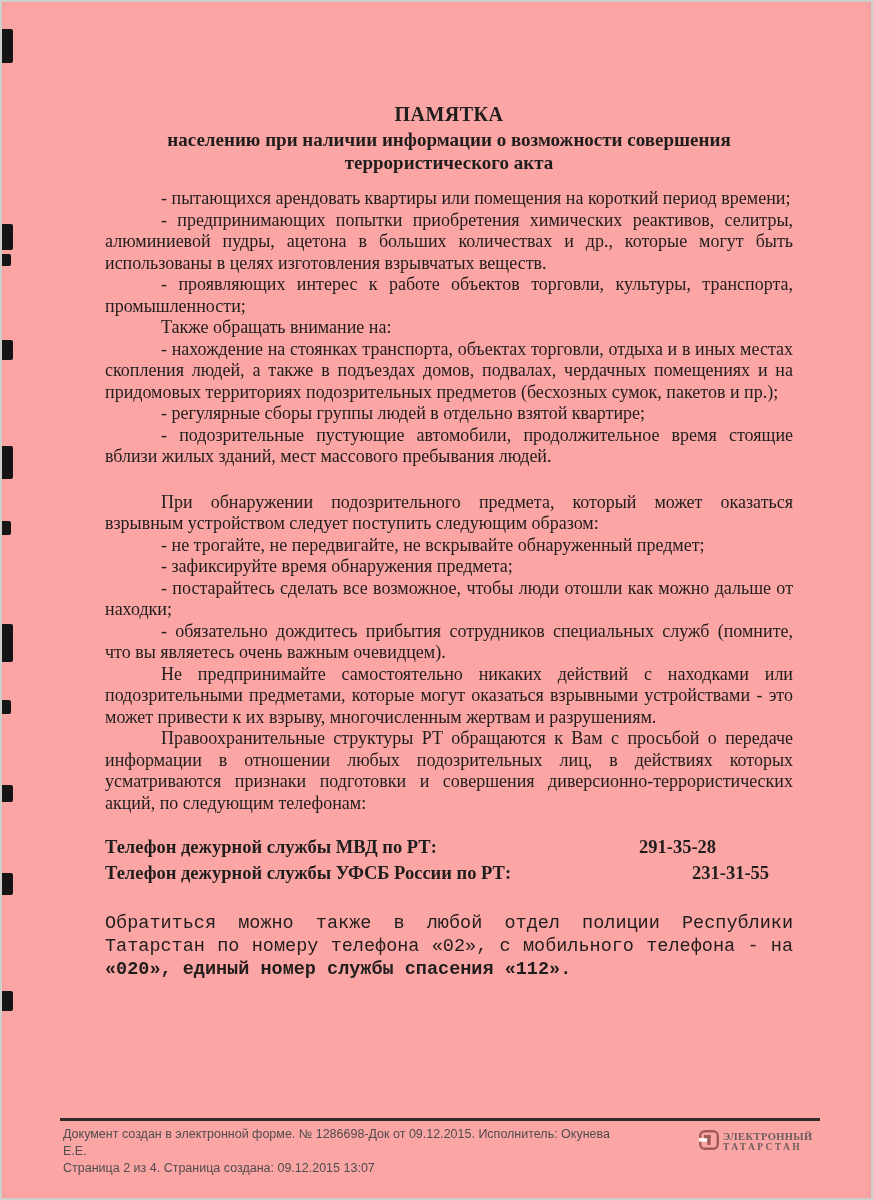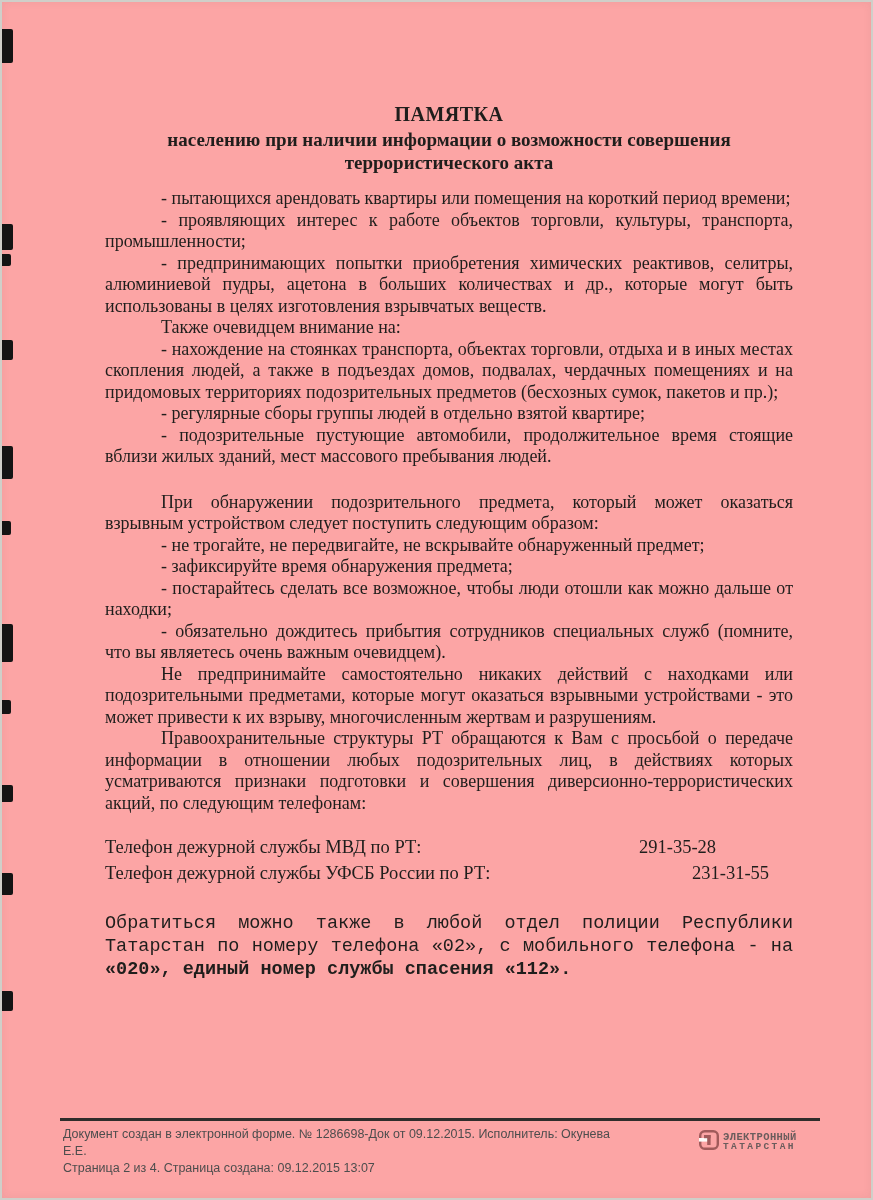--- a/index.html
+++ b/index.html
@@ -53,21 +53,21 @@
   .body-text p {
     margin: 0;
     font-size: 18px;
     line-height: 21.5px;
     text-align: justify;
     text-indent: 56px;
   }
   .body-text p.gap-before { margin-top: 24px; }
   .phones {
     margin-top: 20px;
-    font-weight: normal;
+    font-weight: bold;
     font-size: 18.5px;
   }
   .phone-row {
     position: relative;
     height: 26px;
     line-height: 26px;
   }
   .phone-row .phone-number { position: absolute; top: 0; }
   .phone-row:nth-child(1) .phone-number { left: 534px; }
   .phone-row:nth-child(2) .phone-number { left: 587px; }
@@ -100,21 +100,21 @@
   .logo {
     position: absolute;
     left: 697px;
     top: 1128px;
     display: flex;
     align-items: center;
     gap: 4px;
   }
   .logo-icon { width: 20px; height: 20px; }
   .logo-text {
-    font-family: Liberation Mono, monospace;
+    font-family: Liberation Serif, serif;
     font-weight: bold;
     color: #6a5c5c;
   }
   .logo-line1 { font-size: 10.5px; line-height: 10px; letter-spacing: 0.4px; }
   .logo-line2 { font-size: 9.5px; line-height: 10px; letter-spacing: 2.4px; }
 </style>
 </head>
 <body>
 
 <div class="page">
@@ -133,23 +133,23 @@
 
   <div class="content">
     <h1 class="doc-title">ПАМЯТКА</h1>
     <div class="doc-subtitle">
       <div>населению при наличии информации о возможности совершения</div>
       <div>террористического акта</div>
     </div>
 
     <div class="body-text">
       <p>- пытающихся арендовать квартиры или помещения на короткий период времени;</p>
+      <p>- предпринимающих попытки приобретения химических реактивов, селитры, алюминиевой пудры, ацетона в больших количествах и др., которые могут быть использованы в целях изготовления взрывчатых веществ.</p>
       <p>- проявляющих интерес к работе объектов торговли, культуры, транспорта, промышленности;</p>
-      <p>- предпринимающих попытки приобретения химических реактивов, селитры, алюминиевой пудры, ацетона в больших количествах и др., которые могут быть использованы в целях изготовления взрывчатых веществ.</p>
-      <p>Также очевидцем внимание на:</p>
+      <p>Также обращать внимание на:</p>
       <p>- нахождение на стоянках транспорта, объектах торговли, отдыха и в иных местах скопления людей, а также в подъездах домов, подвалах, чердачных помещениях и на придомовых территориях подозрительных предметов (бесхозных сумок, пакетов и пр.);</p>
       <p>- регулярные сборы группы людей в отдельно взятой квартире;</p>
       <p>- подозрительные пустующие автомобили, продолжительное время стоящие вблизи жилых зданий, мест массового пребывания людей.</p>
       <p class="gap-before">При обнаружении подозрительного предмета, который может оказаться взрывным устройством следует поступить следующим образом:</p>
       <p>- не трогайте, не передвигайте, не вскрывайте обнаруженный предмет;</p>
       <p>- зафиксируйте время обнаружения предмета;</p>
       <p>- постарайтесь сделать все возможное, чтобы люди отошли как можно дальше от находки;</p>
       <p>- обязательно дождитесь прибытия сотрудников специальных служб (помните, что вы являетесь очень важным очевидцем).</p>
       <p>Не предпринимайте самостоятельно никаких действий с находками или подозрительными предметами, которые могут оказаться взрывными устройствами - это может привести к их взрыву, многочисленным жертвам и разрушениям.</p>
       <p>Правоохранительные структуры РТ обращаются к Вам с просьбой о передаче информации в отношении любых подозрительных лиц, в действиях которых усматриваются признаки подготовки и совершения диверсионно-террористических акций, по следующим телефонам:</p>

